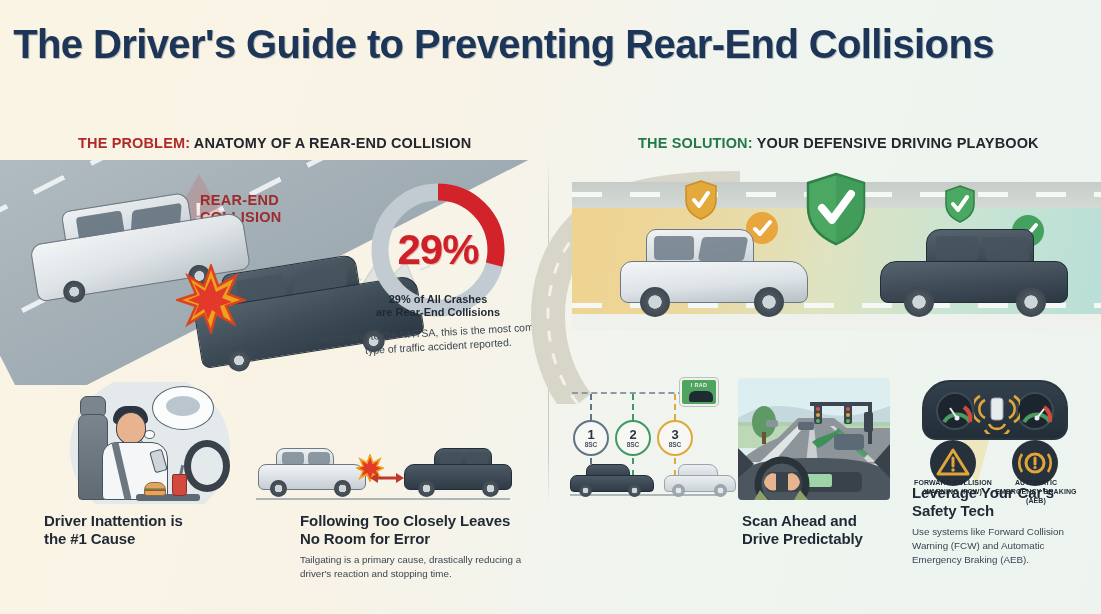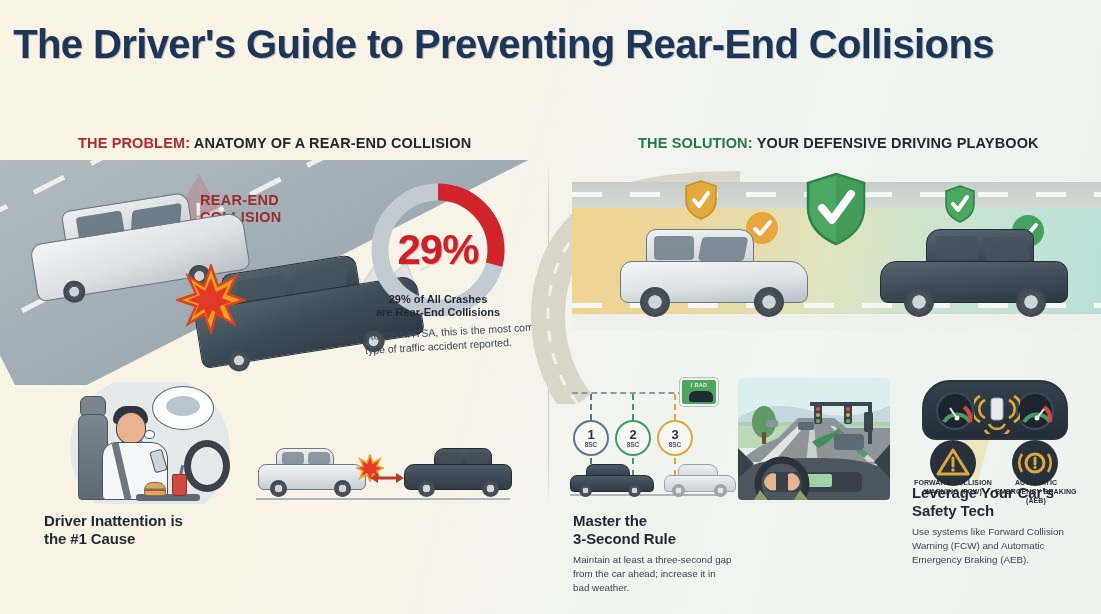--- a/index.html
+++ b/index.html
@@ -721,30 +721,34 @@
     <div class="tech-cap" style="left:88px;top:100px;">AUTOMATIC EMERGENCY BRAKING (AEB)</div>
   </div>
 
   <div class="card" id="card-inattention">
     <h3>
       <span>Driver Inattention is</span><br>
       <span>the #1 Cause</span>
     </h3>
   </div>
 
-
-  <div class="card" id="card-3second">
+  <div class="card" id="card-following">
     <h3>
-      <span>Master the</span><br>
-      <span>3-Second Rule</span>
+      <span>Following Too Closely Leaves</span><br>
+      <span>No Room for Error</span>
     </h3>
-    <p>Maintain at least a three-second gap from the car ahead; increase it in bad weather.</p>
-  </div>
+    <p>Tailgating is a primary cause, drastically reducing a driver's reaction and stopping time.</p>
+  </div>
+
 
   <div class="card" id="card-scan">
+    <h3>
+      <span>Scan Ahead and</span><br>
+      <span>Drive Predictably</span>
+    </h3>
   </div>
 
   <div class="card" id="card-tech">
     <h3>
       <span>Leverage Your Car's</span><br>
       <span>Safety Tech</span>
     </h3>
     <p>Use systems like Forward Collision Warning (FCW) and Automatic Emergency Braking (AEB).</p>
   </div>
 

